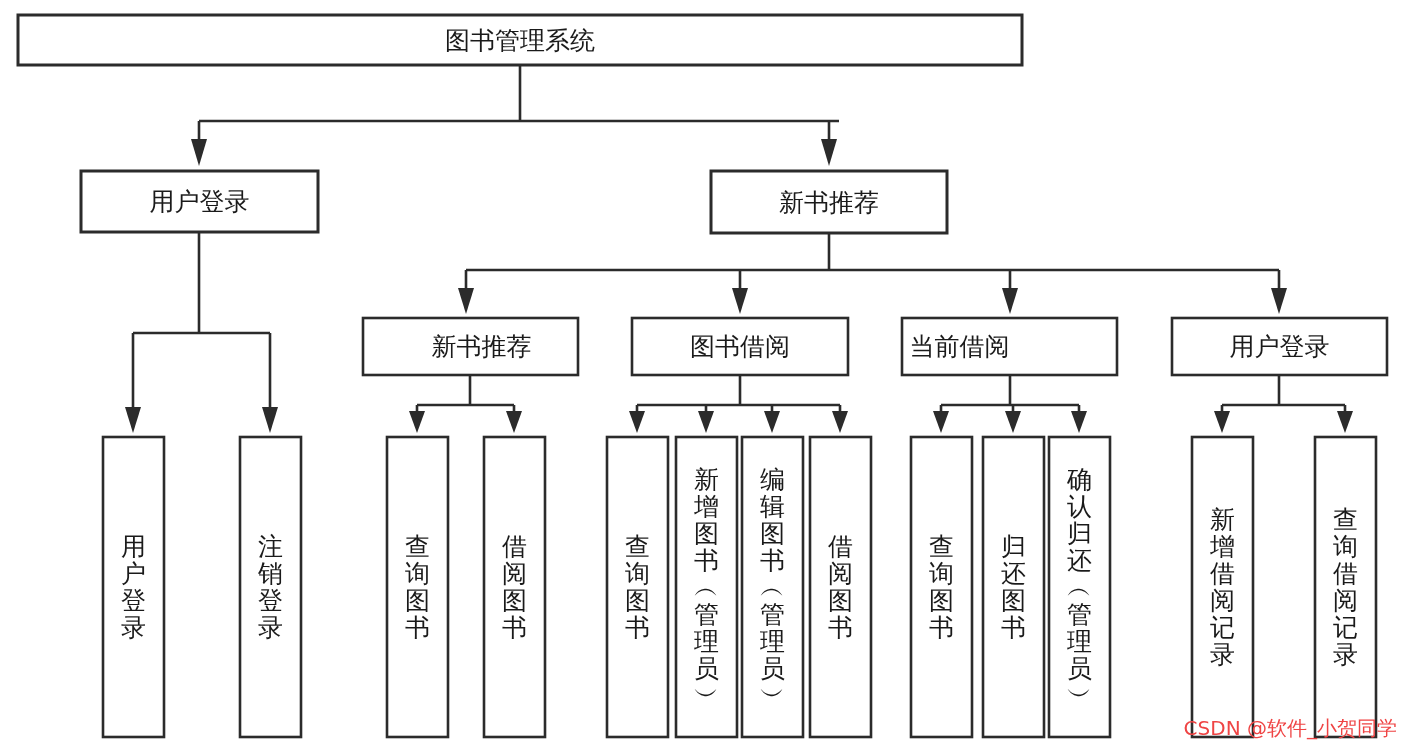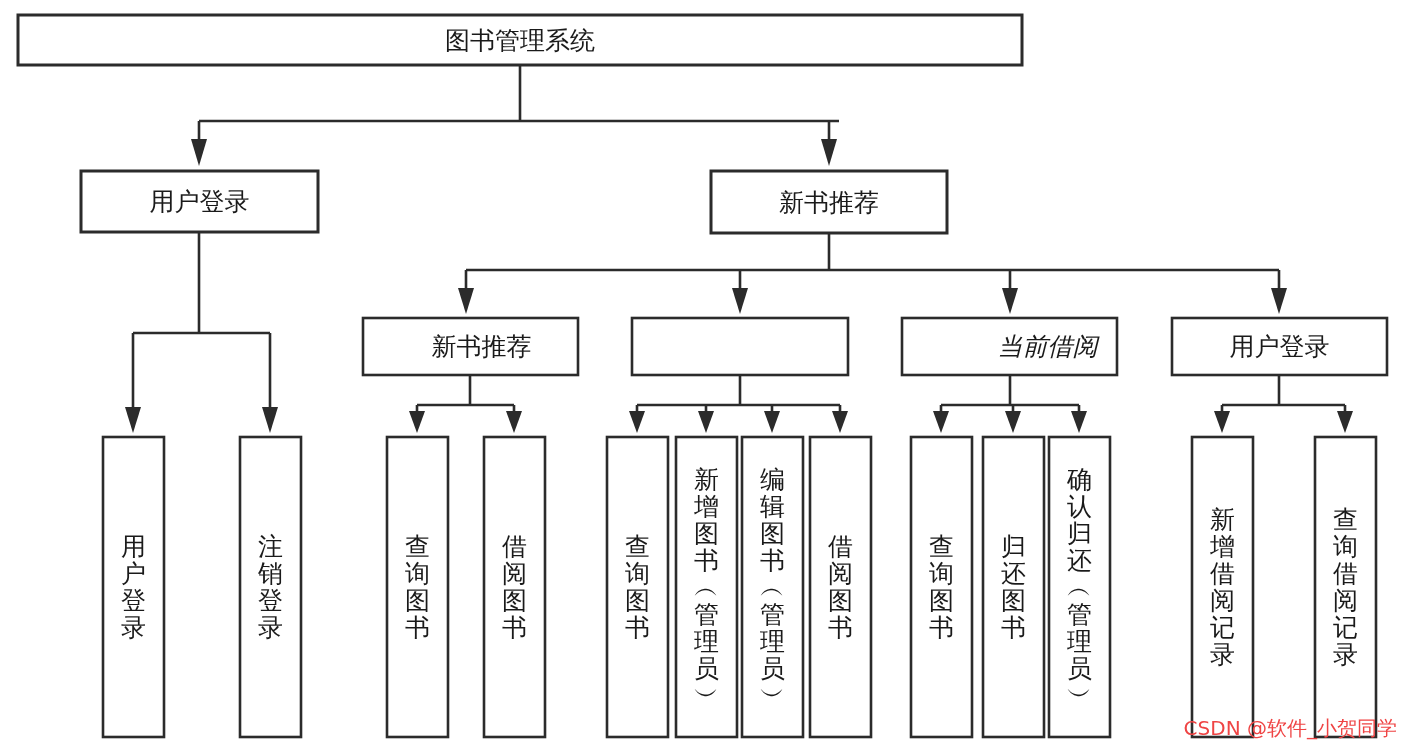--- a/index.html
+++ b/index.html
@@ -192,21 +192,22 @@
     <rect class="node-box-thin" x="1192" y="437" width="61" height="300"></rect>
     <rect class="node-box-thin" x="1315" y="437" width="61" height="300"></rect>
   </svg>
 
   <div class="h-label root" style="left:18px; top:15px; width:1004px; height:50px;">图书管理系统</div>
 
   <div class="h-label" style="left:81px; top:171px; width:237px; height:61px;">用户登录</div>
   <div class="h-label" style="left:711px; top:171px; width:236px; height:62px;">新书推荐</div>
 
   <div class="h-label" style="left:374px; top:318px; width:215px; height:57px;">新书推荐</div>
-  <div class="h-label" style="left:940px; top:318px; width:215px; height:57px;font-style:italic;">当前借阅</div>
+  <div class="h-label" style="left:632px; top:318px; width:216px; height:57px;">图书借阅</div>
+  <div class="h-label" style="left:852px; top:318px; width:215px; height:57px;">当前借阅</div>
   <div class="h-label" style="left:1172px; top:318px; width:215px; height:57px;">用户登录</div>
 
   <div class="v-label" style="left:103px; top:437px; width:61px; height:300px;">
       <span>用</span>
       <span>户</span>
       <span>登</span>
       <span>录</span>
     </div>
   <div class="v-label" style="left:240px; top:437px; width:61px; height:300px;">
       <span>注</span>

